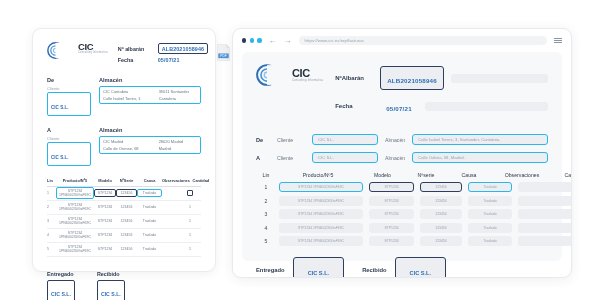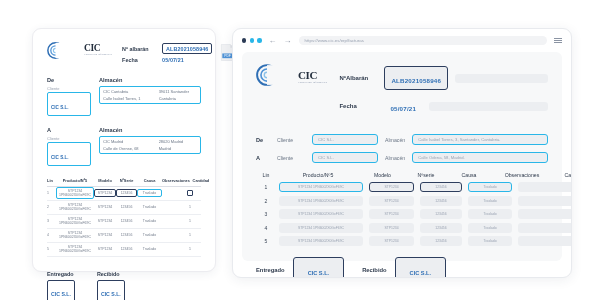--- a/index.html
+++ b/index.html
@@ -19,21 +19,21 @@
     width: 184px; height: 244px;
     background: #ffffff;
     border: 1px solid #ececf0;
     border-radius: 9px;
     box-shadow: 0 2px 10px rgba(40,50,80,0.07);
     padding: 13px 14px;
   }
 
   .scan-head { display: flex; align-items: flex-start; gap: 8px; }
 
-  .logo { display: flex; align-items: center; gap: 20px; flex: 0 0 auto; font-family: Liberation Serif, serif; }
+  .logo { display: flex; gap: 14px; flex: 0 0 auto; }
   .logo-mark { width: 17px; height: 17px; flex: 0 0 auto; }
   .logo-txt { line-height: 1; }
   .logo-cic {
     font-size: 9.5px; font-weight: bold; color: #25303f;
     letter-spacing: -0.4px; display: block;
   }
   .logo-sub {
     font-size: 2.6px; color: #8f9bb0; display: block;
     letter-spacing: 0.18px; margin-top: 0.5px;
   }

